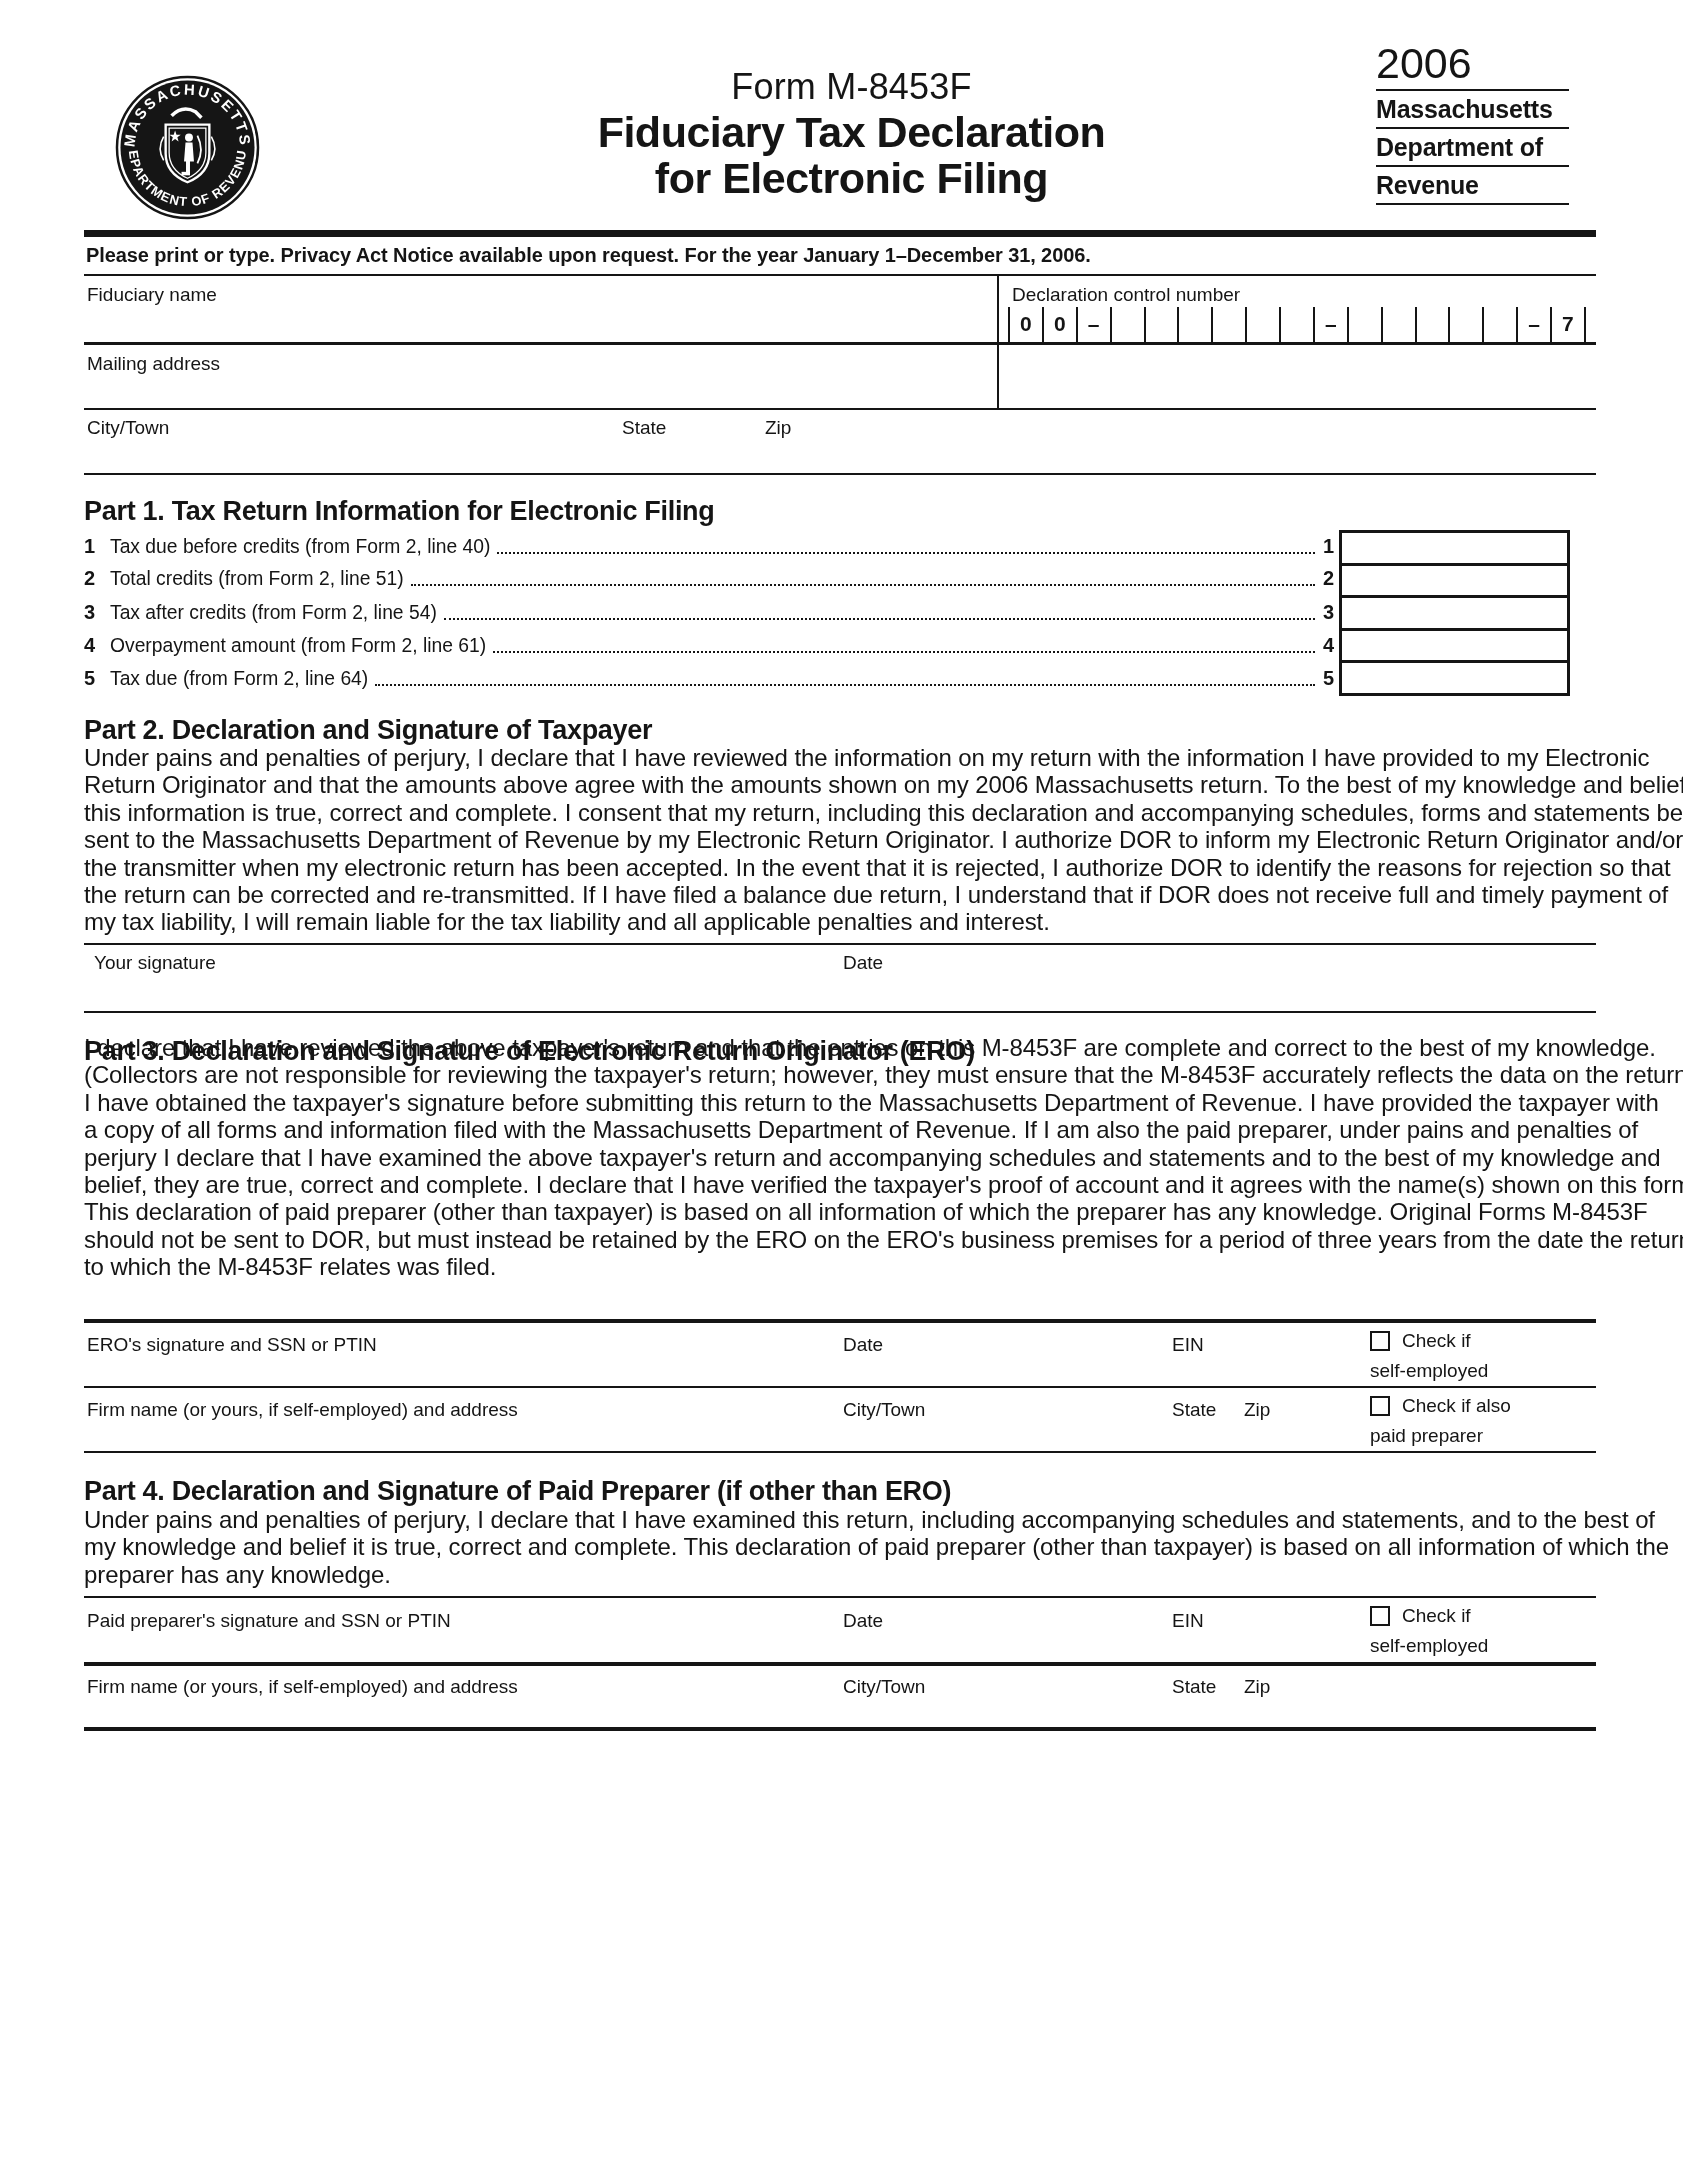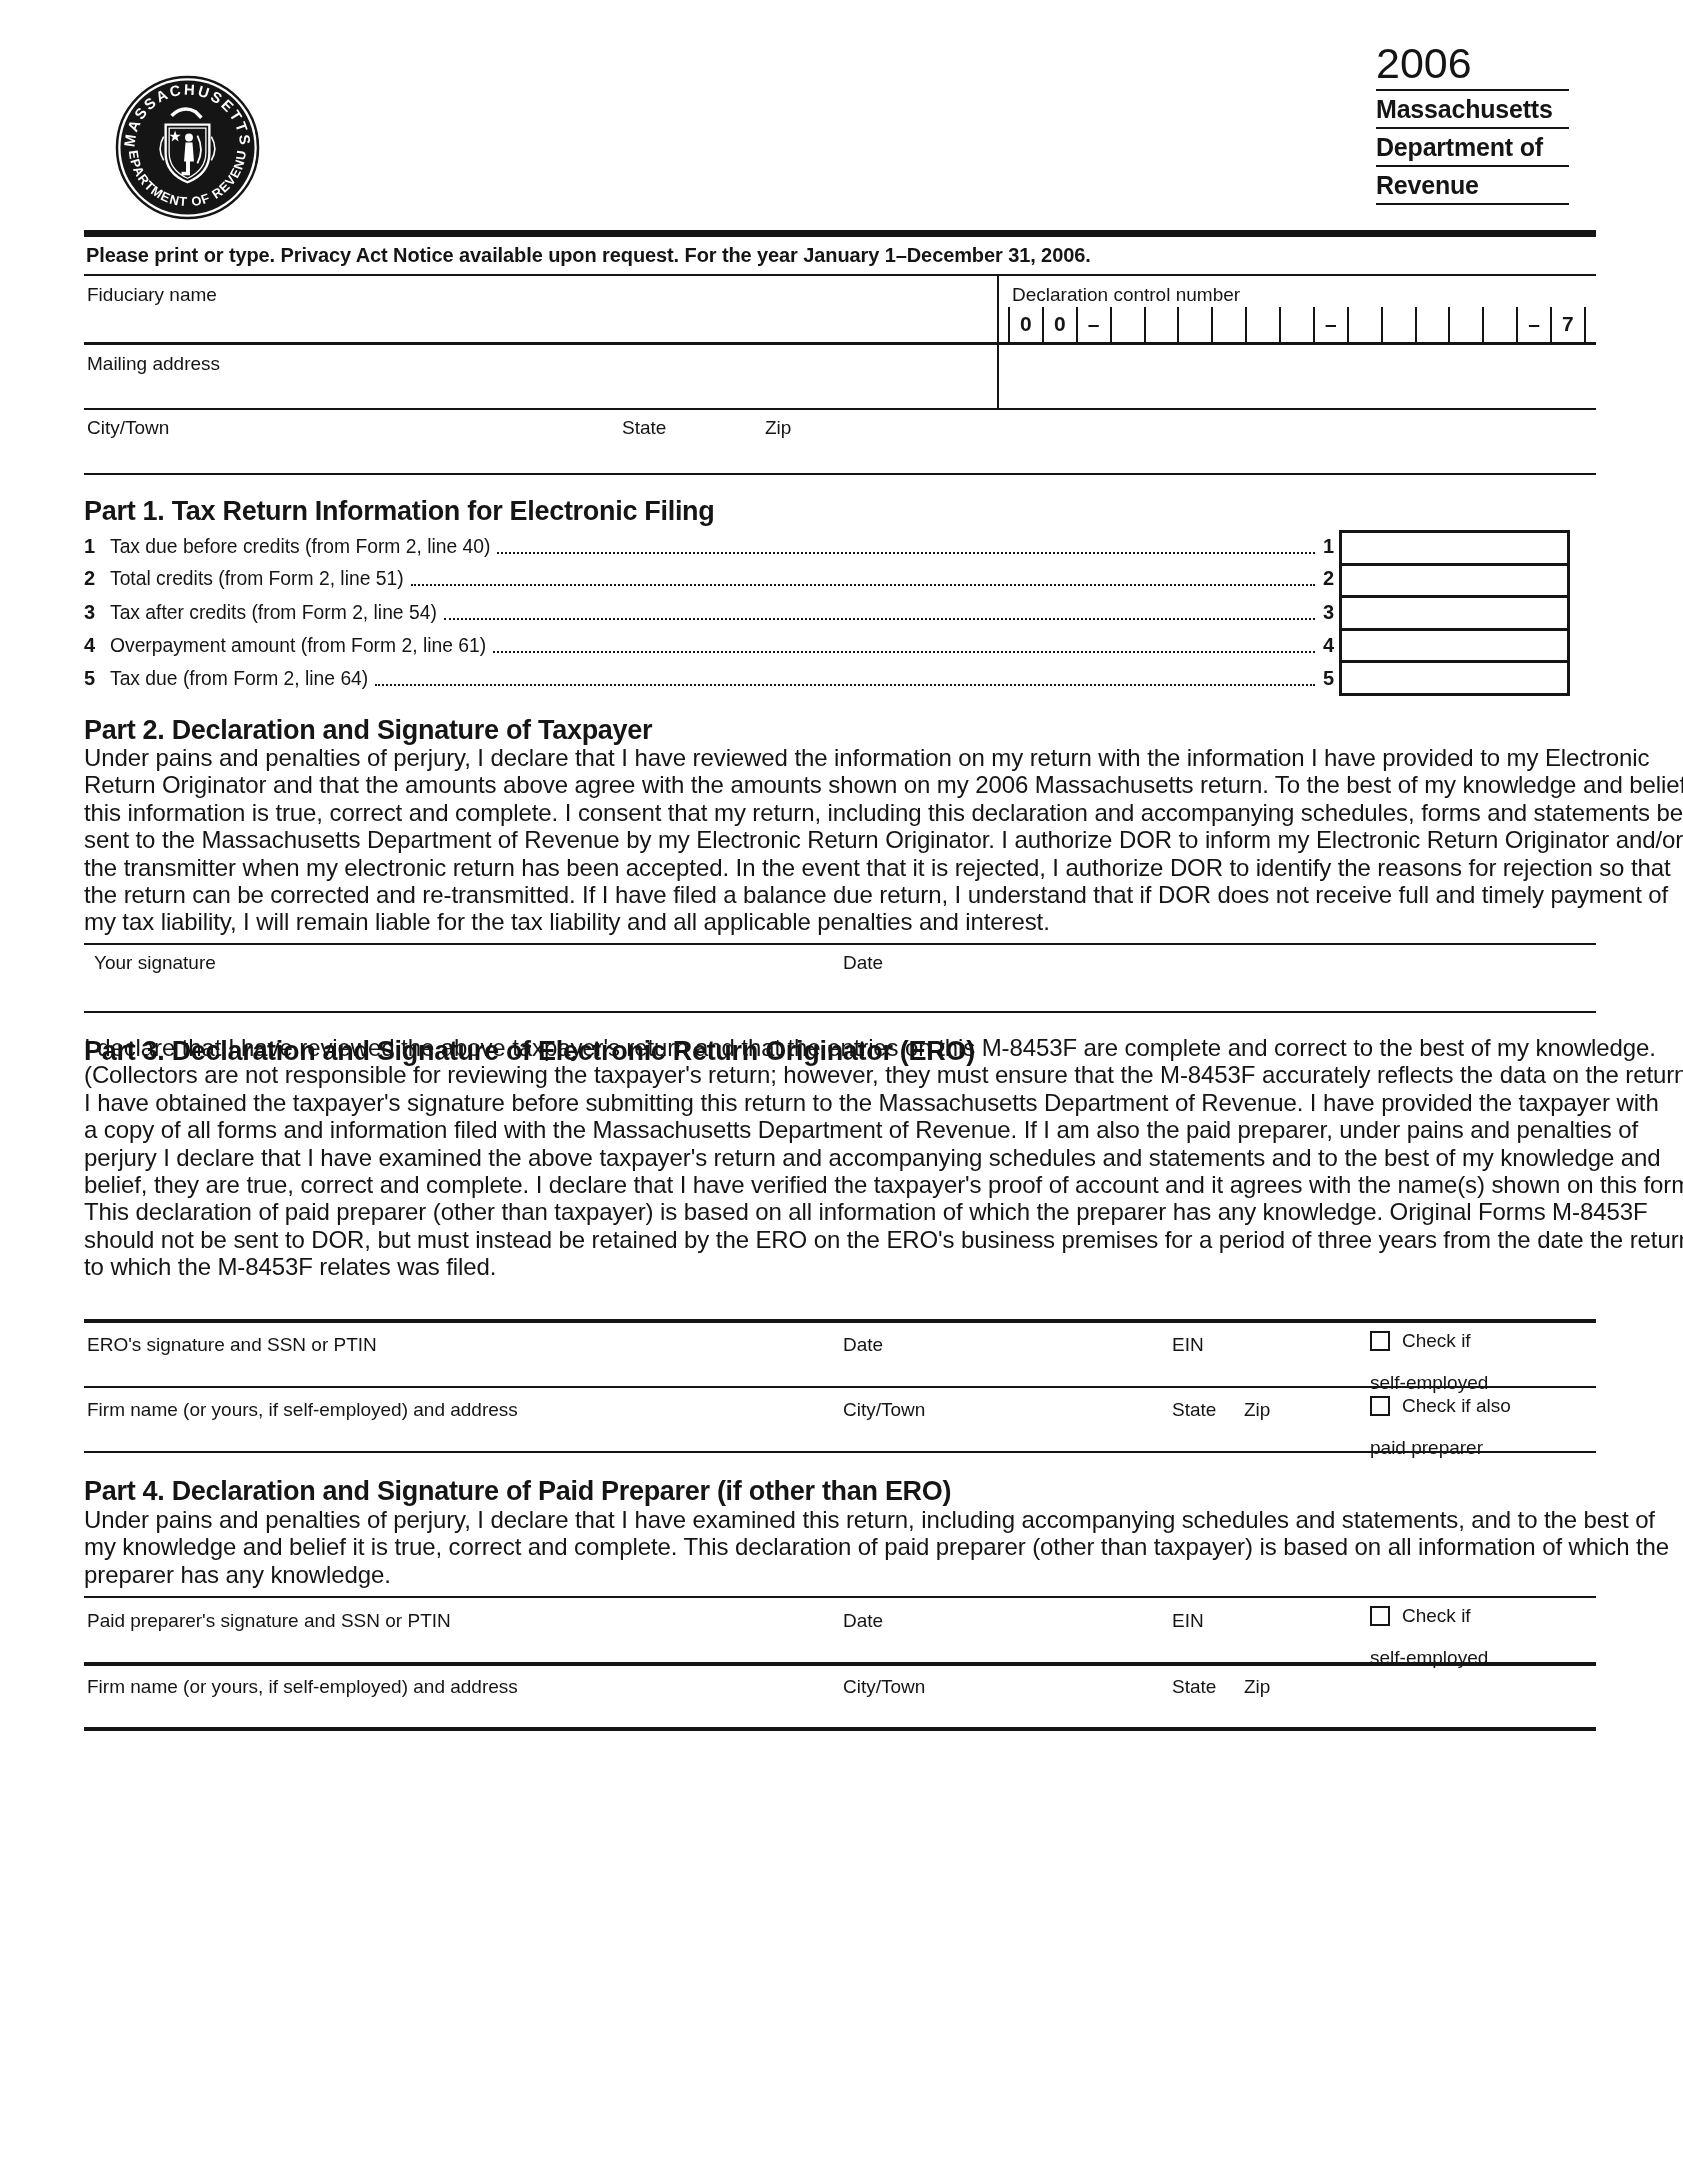--- a/index.html
+++ b/index.html
@@ -48,21 +48,21 @@
   .amount-box { flex: 1; border-top: 3px solid var(--ink); font-size: 19px; padding: 3px 6px; }
   .amount-box:first-child { border-top: none; }
 
   
   .decl { position: absolute; left: 84px; font-size: 24px; line-height: 27.4px; white-space: pre; letter-spacing: -0.1px; }
 
   
   .cbblock { position: absolute; left: 1370px; font-size: 19px; }
   .cbrow { display: flex; align-items: center; gap: 12px; }
   .cb { width: 20px; height: 20px; border: 2px solid var(--ink); background: var(--paper); flex: 0 0 auto; }
-  .cbl2 { margin-top: 20px; }
+  .cbl2 { margin-top: 8px; }
 </style>
 </head>
 <body>
 
 <div class="page">
 
   <svg class="seal" viewBox="0 0 146 146">
     <circle cx="73" cy="73" r="71" fill="#ffffff" stroke="#151515" stroke-width="2.5"></circle>
     <circle cx="73" cy="73" r="67.5" fill="#151515"></circle>
     <defs>
@@ -84,20 +84,25 @@
       <path d="M 97,62 Q 104,74 97,86" stroke-width="1.6"></path>
     </g>
     <g fill="#ffffff" stroke="none">
       <circle cx="74.5" cy="63" r="4"></circle>
       <path d="M 71,68 L 78,68 L 79.5,87 L 75.5,87 L 75.5,99 L 71.5,99 L 71.5,87 L 69.5,87 Z"></path>
       <path d="M 67,97.5 L 75.5,97.5 L 75.5,101 L 67,101 Z"></path>
       <path transform="translate(60.5,62)" d="M 0,-6 L 1.4,-1.9 L 5.7,-1.85 L 2.3,0.75 L 3.5,4.85 L 0,2.4 L -3.5,4.85 L -2.3,0.75 L -5.7,-1.85 L -1.4,-1.9 Z"></path>
     </g>
   </svg>
 
+  <div class="titleblock">
+    <div class="t1">Form M-8453F</div>
+    <div class="t2">Fiduciary Tax Declaration</div>
+    <div class="t2">for Electronic Filing</div>
+  </div>
 
   <div class="agency">
     <div class="yr">2006</div>
     <div class="ag">Massachusetts</div>
     <div class="ag">Department of</div>
     <div class="ag">Revenue</div>
   </div>
 
   <div class="rule" style="top:230px;height:7px;"></div>
   <div class="instruction">Please print or type. Privacy Act Notice available upon request. For the year January 1–December 31, 2006.</div>

